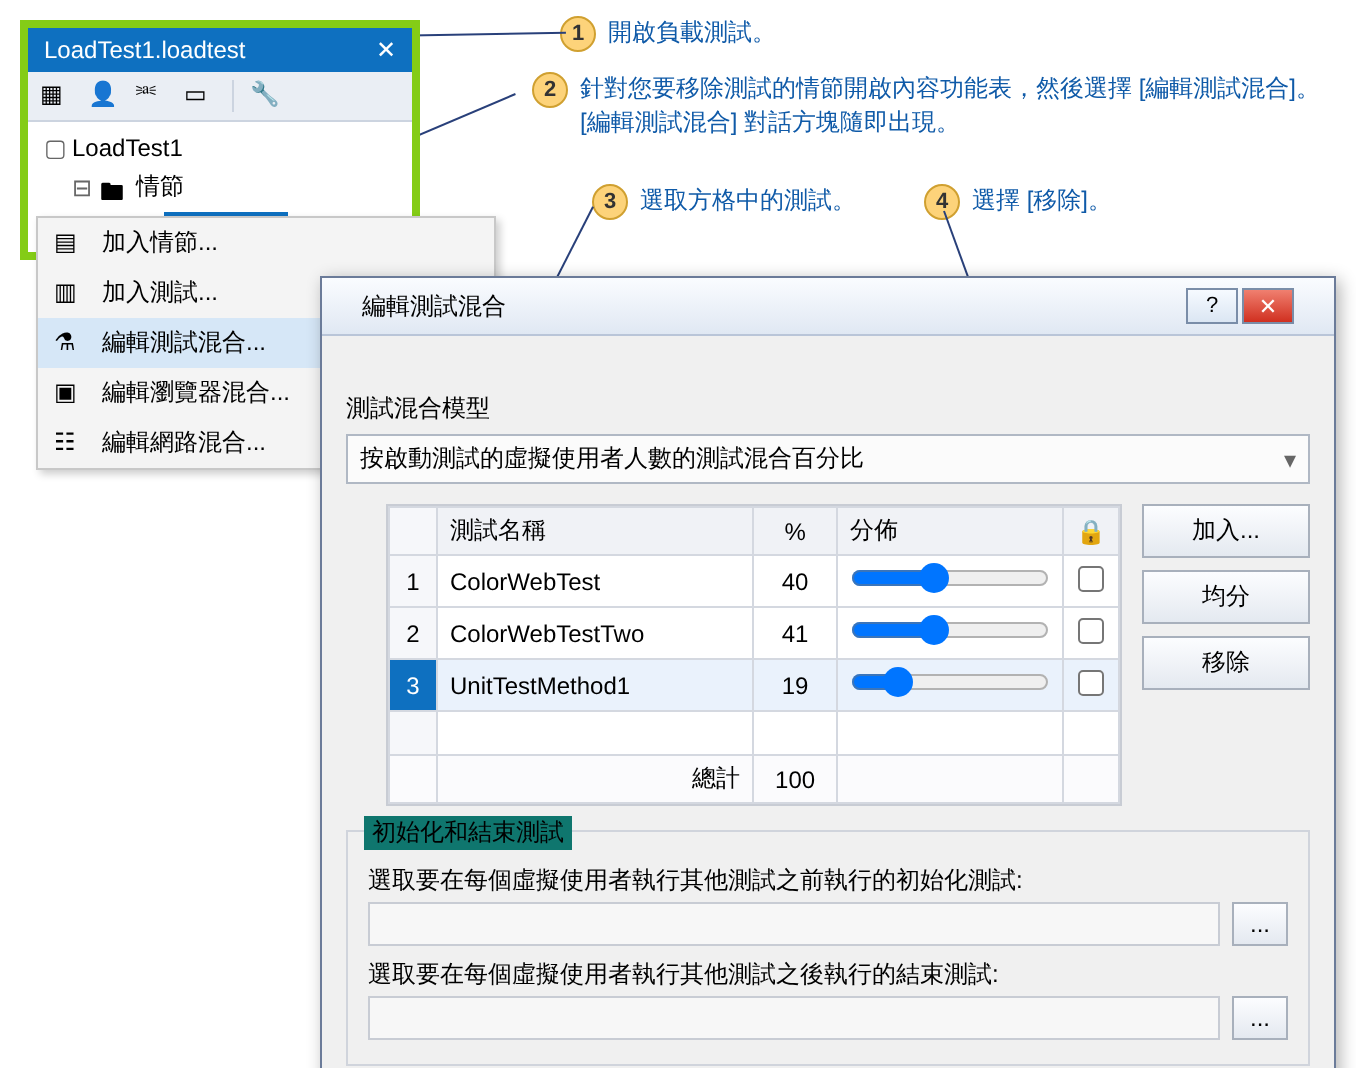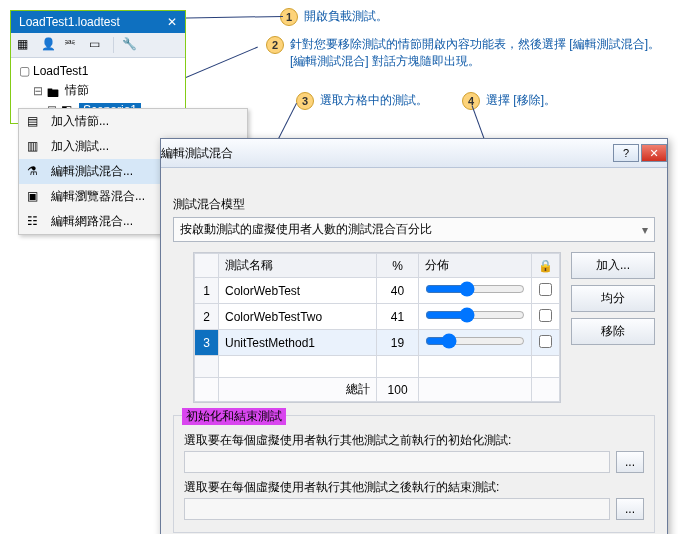--- a/index.html
+++ b/index.html
@@ -4,40 +4,40 @@
 <style>
 * { box-sizing: border-box; margin: 0; padding: 0; font-family: "Segoe UI", Arial, sans-serif; }
 body { background: #fff; width: 678px; height: 534px; position: relative; font-size: 12px; }
 
 
 .callout { position: absolute; display: flex; align-items: flex-start; gap: 6px; }
 .callout .num { width: 18px; height: 18px; border-radius: 50%; background: #fdd37a; border: 1px solid #d0a030; color: #333; font-size: 11px; font-weight: bold; display: flex; align-items: center; justify-content: center; flex-shrink: 0; }
 .callout .txt { color: #0f5aa8; font-size: 12px; line-height: 1.4; }
 
 
-.vs-window { position: absolute; left: 10px; top: 10px; width: 176px; border: 1px solid #84cc16; }
+.vs-window { position: absolute; left: 10px; top: 10px; width: 200px; border: 4px solid #84cc16; }
 .vs-tab { background: #0e70c0; color: #fff; padding: 4px 8px; font-size: 12px; display: flex; align-items: center; gap: 6px; }
 .vs-tab .close { margin-left: auto; }
 .vs-toolbar { background: #eaeef4; padding: 4px 6px; display: flex; gap: 8px; border-bottom: 1px solid #ccd4e0; }
 .vs-toolbar .ico { width: 16px; height: 16px; display:inline-block; }
 .vs-tree { background: #fff; padding: 4px 2px 4px 8px; }
 .tree-row { display: flex; align-items: center; gap: 4px; padding: 2px 0; }
 .tree-row .glyph { width: 10px; text-align: center; color: #666; }
 .tree-row .ico { width: 14px; height: 14px; }
 .tree-sel { background: #0e70c0; color: #fff; padding: 0 4px; }
 
 
 .ctx { position: absolute; left: 18px; top: 108px; width: 230px; background: #f4f4f4; border: 1px solid #c8c8c8; box-shadow: 2px 2px 4px rgba(0,0,0,0.2); }
 .ctx-item { display: flex; align-items: center; gap: 8px; padding: 4px 8px; font-size: 12px; }
 .ctx-item.sel { background: #d6e7f7; }
 .ctx .ico { width: 16px; height: 16px; }
 
 
 .dlg { position: absolute; left: 160px; top: 138px; width: 508px; background: #f0f0f0; border: 1px solid #6b7b99; box-shadow: 2px 2px 8px rgba(0,0,0,0.3); }
-.dlg-title { background: linear-gradient(#fafcff,#e0e8f3); padding: 5px 0; display: flex; align-items: center; font-size: 12px; border-bottom:1px solid #b9c5d8;}
+.dlg-title { background: linear-gradient(#fafcff,#e0e8f3); padding: 5px 20px; display: flex; align-items: center; font-size: 12px; border-bottom:1px solid #b9c5d8;}
 .dlg-title .btns { margin-left: auto; display: flex; gap: 2px; }
 .dlg-title .btn { width: 26px; height: 18px; border: 1px solid #7a8da8; background: linear-gradient(#f6faff,#dbe6f3); display:flex; align-items:center; justify-content:center; font-size:11px; }
 .dlg-title .btn.close { background: linear-gradient(#f08070,#d03020); color:#fff; }
 .dlg-body { padding: 28px 12px; }
 .lbl { font-size: 12px; margin-bottom: 4px; display:block; }
 .combo { width: 100%; border: 1px solid #b0b8c4; background: #fbfbfb; padding: 3px 6px; font-size: 12px; display:flex; align-items:center; }
 .combo .arrow { margin-left:auto; color:#666; }
 
 .grid-wrap { display:flex; gap:10px; margin-top:10px; }
 .grid { flex:1; border:1px solid #c8ccd4; background:#fff;margin-left:20px; }
@@ -51,21 +51,21 @@
 .grid .slider { width:110px; }
 .grid .lock { width:24px; text-align:center;}
 .grid tfoot td { background:#fbfbfd; text-align:right; font-weight:normal; }
 input[type=range]{ width:100px; }
 input[type=checkbox]{ }
 
 .side-btns { display:flex; flex-direction:column; gap:6px; width:84px; }
 .side-btns button, .dlg-actions button { border:1px solid #a8b0bc; background:linear-gradient(#fcfdff,#e4e9f0); padding:4px 0; font-size:12px; cursor:pointer; }
 
 .group { border:1px solid #d0d4dc; padding:10px 10px 12px 10px; margin-top:12px; position:relative; }
-.group .legend { position:absolute; top:-8px; left:8px; background:#d946ef; padding:0 4px; font-size:12px; }
+.group .legend { position:absolute; top:-8px; left:8px; background:#0f766e; padding:0 4px; font-size:12px; }
 .sel-row { font-size:12px; margin:6px 0 2px 0; }
 .sel-box { display:flex; gap:6px; }
 .sel-box .field { flex:1; border:1px solid #c8ccd4; background:#f7f7f7; height:22px; }
 .sel-box .browse { width:28px; border:1px solid #a8b0bc; background:linear-gradient(#fcfdff,#e4e9f0); font-size:12px; }
 
 .dlg-actions { display:flex; justify-content:flex-end; gap:10px; padding:10px 12px; }
 
 
 .line { position:absolute; background:#29407a; height:1px; transform-origin: left center; }
 </style>

